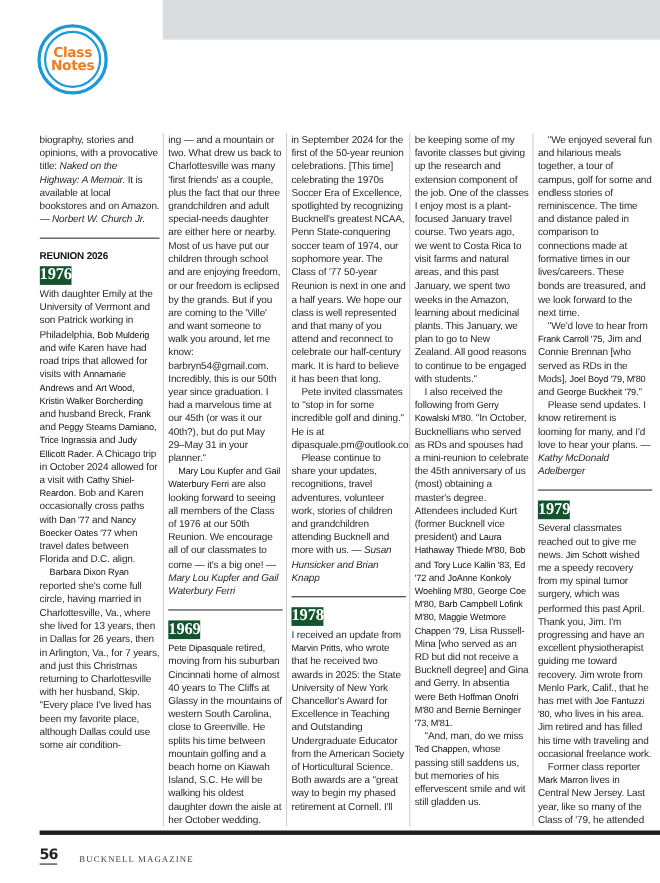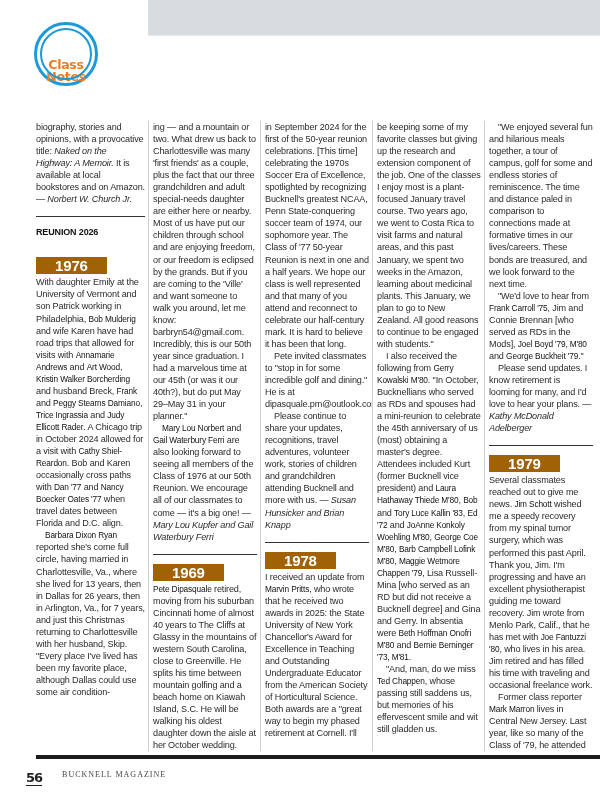--- a/index.html
+++ b/index.html
@@ -2,21 +2,21 @@
 <html><head>
 <meta charset="utf-8">
 <style>
   * { box-sizing: border-box; margin: 0; padding: 0; }
   html, body { width: 600px; height: 803px; background: #ffffff; overflow: hidden; }
   body { position: relative; font-family: "Liberation Sans", sans-serif; color: #222; }
 
   .badge {
     position: absolute; left: 34px; top: 22px; width: 64px; height: 64px;
     border-radius: 50%; border: 3px solid #1a9ad6; background: #fff;
-    display: flex; align-items: flex-end; justify-content: center;
+    display: flex; align-items: center; justify-content: center;
   }
   .badge::before {
     content: ""; position: absolute; left: 3px; top: 3px; right: 3px; bottom: 3px;
     border-radius: 50%; border: 2px solid #1a9ad6;
   }
   .badge-text {
     color: #ee7d22; font-weight: bold; font-size: 12.5px; line-height: 12px;
     text-align: center; font-family: "DejaVu Sans", sans-serif; letter-spacing: -0.3px;
   }
   .gray-bar {
@@ -32,29 +32,29 @@
     width: 112px; padding: 0 3px; font-size: 9.1px; line-height: 12.05px;
     color: #2b2b2b; letter-spacing: -0.15px; overflow: hidden;
   }
   .col:first-child { padding-left: 0; }
   .col + .col { border-left: 1px solid #cfcfcf; padding-left: 4px; }
   .col p { text-indent: 0; }
   .col p.ind { text-indent: 9px; }
   .col b { font-weight: normal; font-size: 8.3px; color: #111; }
   .col i { }
   .rule { border: none; border-top: 1.5px solid #333; margin: 11px 0 9px; }
-  .reunion { font-weight: bold; font-size: 9px; color: #111; margin-bottom: 19px; }
+  .reunion { font-weight: bold; font-size: 9px; color: #111; margin-bottom: 4px; }
   .year {
-    display: inline-block; background: #a16207; color: #fff; font-weight: bold;
-    font-size: 15px; line-height: 17px; padding: 0 19px; margin-bottom: 2px;
-    font-family: Liberation Sans, sans-serif;
+    display: inline-block; background: #14532d; color: #fff; font-weight: bold;
+    font-size: 15px; line-height: 17px; padding: 0 0; margin-bottom: 2px;
+    font-family: Liberation Serif, serif;
   }
 
   .bottom-rule { position: absolute; left: 36px; top: 755px; width: 564px; height: 4px; background: #1c1c1c; }
-  .footer { position: absolute; left: 26px; top: 770px; display: flex; align-items: flex-start; }
+  .footer { position: absolute; left: 36px; top: 770px; display: flex; align-items: flex-end; }
   .page-num { font-family: "DejaVu Sans", sans-serif; font-weight: bold; font-size: 13px; color: #222; border-bottom: 1px solid #222; letter-spacing: -1px; }
   .mag { font-family: "Liberation Serif", serif; font-size: 8px; letter-spacing: 1px; color: #444; margin-left: 20px; }
 </style>
 </head>
 <body>
 
 <div class="gray-bar"></div>
 
 <div class="badge">
   <div class="badge-text">
@@ -69,21 +69,21 @@
     <p><span>biography, stories and opinions, with a provocative title: </span><i>Naked on the Highway: A Memoir.</i><span> It is available at local bookstores and on Amazon. — </span><i>Norbert W. Church Jr.</i></p>
     <hr class="rule">
     <div class="reunion">REUNION 2026</div>
     <div class="year">1976</div>
     <p><span>With daughter Emily at the University of Vermont and son Patrick working in Philadelphia, </span><b>Bob Mulderig</b><span> and wife Karen have had road trips that allowed for visits with </span><b>Annamarie Andrews</b><span> and </span><b>Art Wood</b><span>, </span><b>Kristin Walker Borcherding</b><span> and husband Breck, </span><b>Frank</b><span> and </span><b>Peggy Stearns Damiano</b><span>, </span><b>Trice Ingrassia</b><span> and </span><b>Judy Ellicott Rader</b><span>. A Chicago trip in October 2024 allowed for a visit with </span><b>Cathy Shiel-Reardon</b><span>. Bob and Karen occasionally cross paths with </span><b>Dan '77</b><span> and </span><b>Nancy Boecker Oates '77</b><span> when travel dates between Florida and D.C. align.</span></p>
     <p class="ind"><b>Barbara Dixon Ryan</b><span> reported she's come full circle, having married in Charlottesville, Va., where she lived for 13 years, then in Dallas for 26 years, then in Arlington, Va., for 7 years, and just this Christmas returning to Charlottesville with her husband, Skip. "Every place I've lived has been my favorite place, although Dallas could use some air condition-</span></p>
   </div>
 
   <div class="col">
     <p>ing — and a mountain or two. What drew us back to Charlottesville was many 'first friends' as a couple, plus the fact that our three grandchildren and adult special-needs daughter are either here or nearby. Most of us have put our children through school and are enjoying freedom, or our freedom is eclipsed by the grands. But if you are coming to the 'Ville' and want someone to walk you around, let me know: barbryn54@gmail.com. Incredibly, this is our 50th year since graduation. I had a marvelous time at our 45th (or was it our 40th?), but do put May 29–May 31 in your planner."</p>
-    <p class="ind"><b>Mary Lou Norbert</b><span> and </span><b>Gail Waterbury Ferri</b><span> are also looking forward to seeing all members of the Class of 1976 at our 50th Reunion. We encourage all of our classmates to come — it's a big one! — </span><i>Mary Lou Kupfer and Gail Waterbury Ferri</i></p>
+    <p class="ind"><b>Mary Lou Kupfer</b><span> and </span><b>Gail Waterbury Ferri</b><span> are also looking forward to seeing all members of the Class of 1976 at our 50th Reunion. We encourage all of our classmates to come — it's a big one! — </span><i>Mary Lou Kupfer and Gail Waterbury Ferri</i></p>
     <hr class="rule">
     <div class="year">1969</div>
     <p><b>Pete Dipasquale</b><span> retired, moving from his suburban Cincinnati home of almost 40 years to The Cliffs at Glassy in the mountains of western South Carolina, close to Greenville. He splits his time between mountain golfing and a beach home on Kiawah Island, S.C. He will be walking his oldest daughter down the aisle at her October wedding.</span></p>
     
   </div>
 
   <div class="col">
     <p>in September 2024 for the first of the 50-year reunion celebrations. [This time] celebrating the 1970s Soccer Era of Excellence, spotlighted by recognizing Bucknell's greatest NCAA, Penn State-conquering soccer team of 1974, our sophomore year. The Class of '77 50-year Reunion is next in one and a half years. We hope our class is well represented and that many of you attend and reconnect to celebrate our half-century mark. It is hard to believe it has been that long.</p>
     <p class="ind">Pete invited classmates to "stop in for some incredible golf and dining." He is at dipasquale.pm@outlook.com.</p>
     <p class="ind"><span>Please continue to share your updates, recognitions, travel adventures, volunteer work, stories of children and grandchildren attending Bucknell and more with us. — </span><i>Susan Hunsicker and Brian Knapp</i></p>

